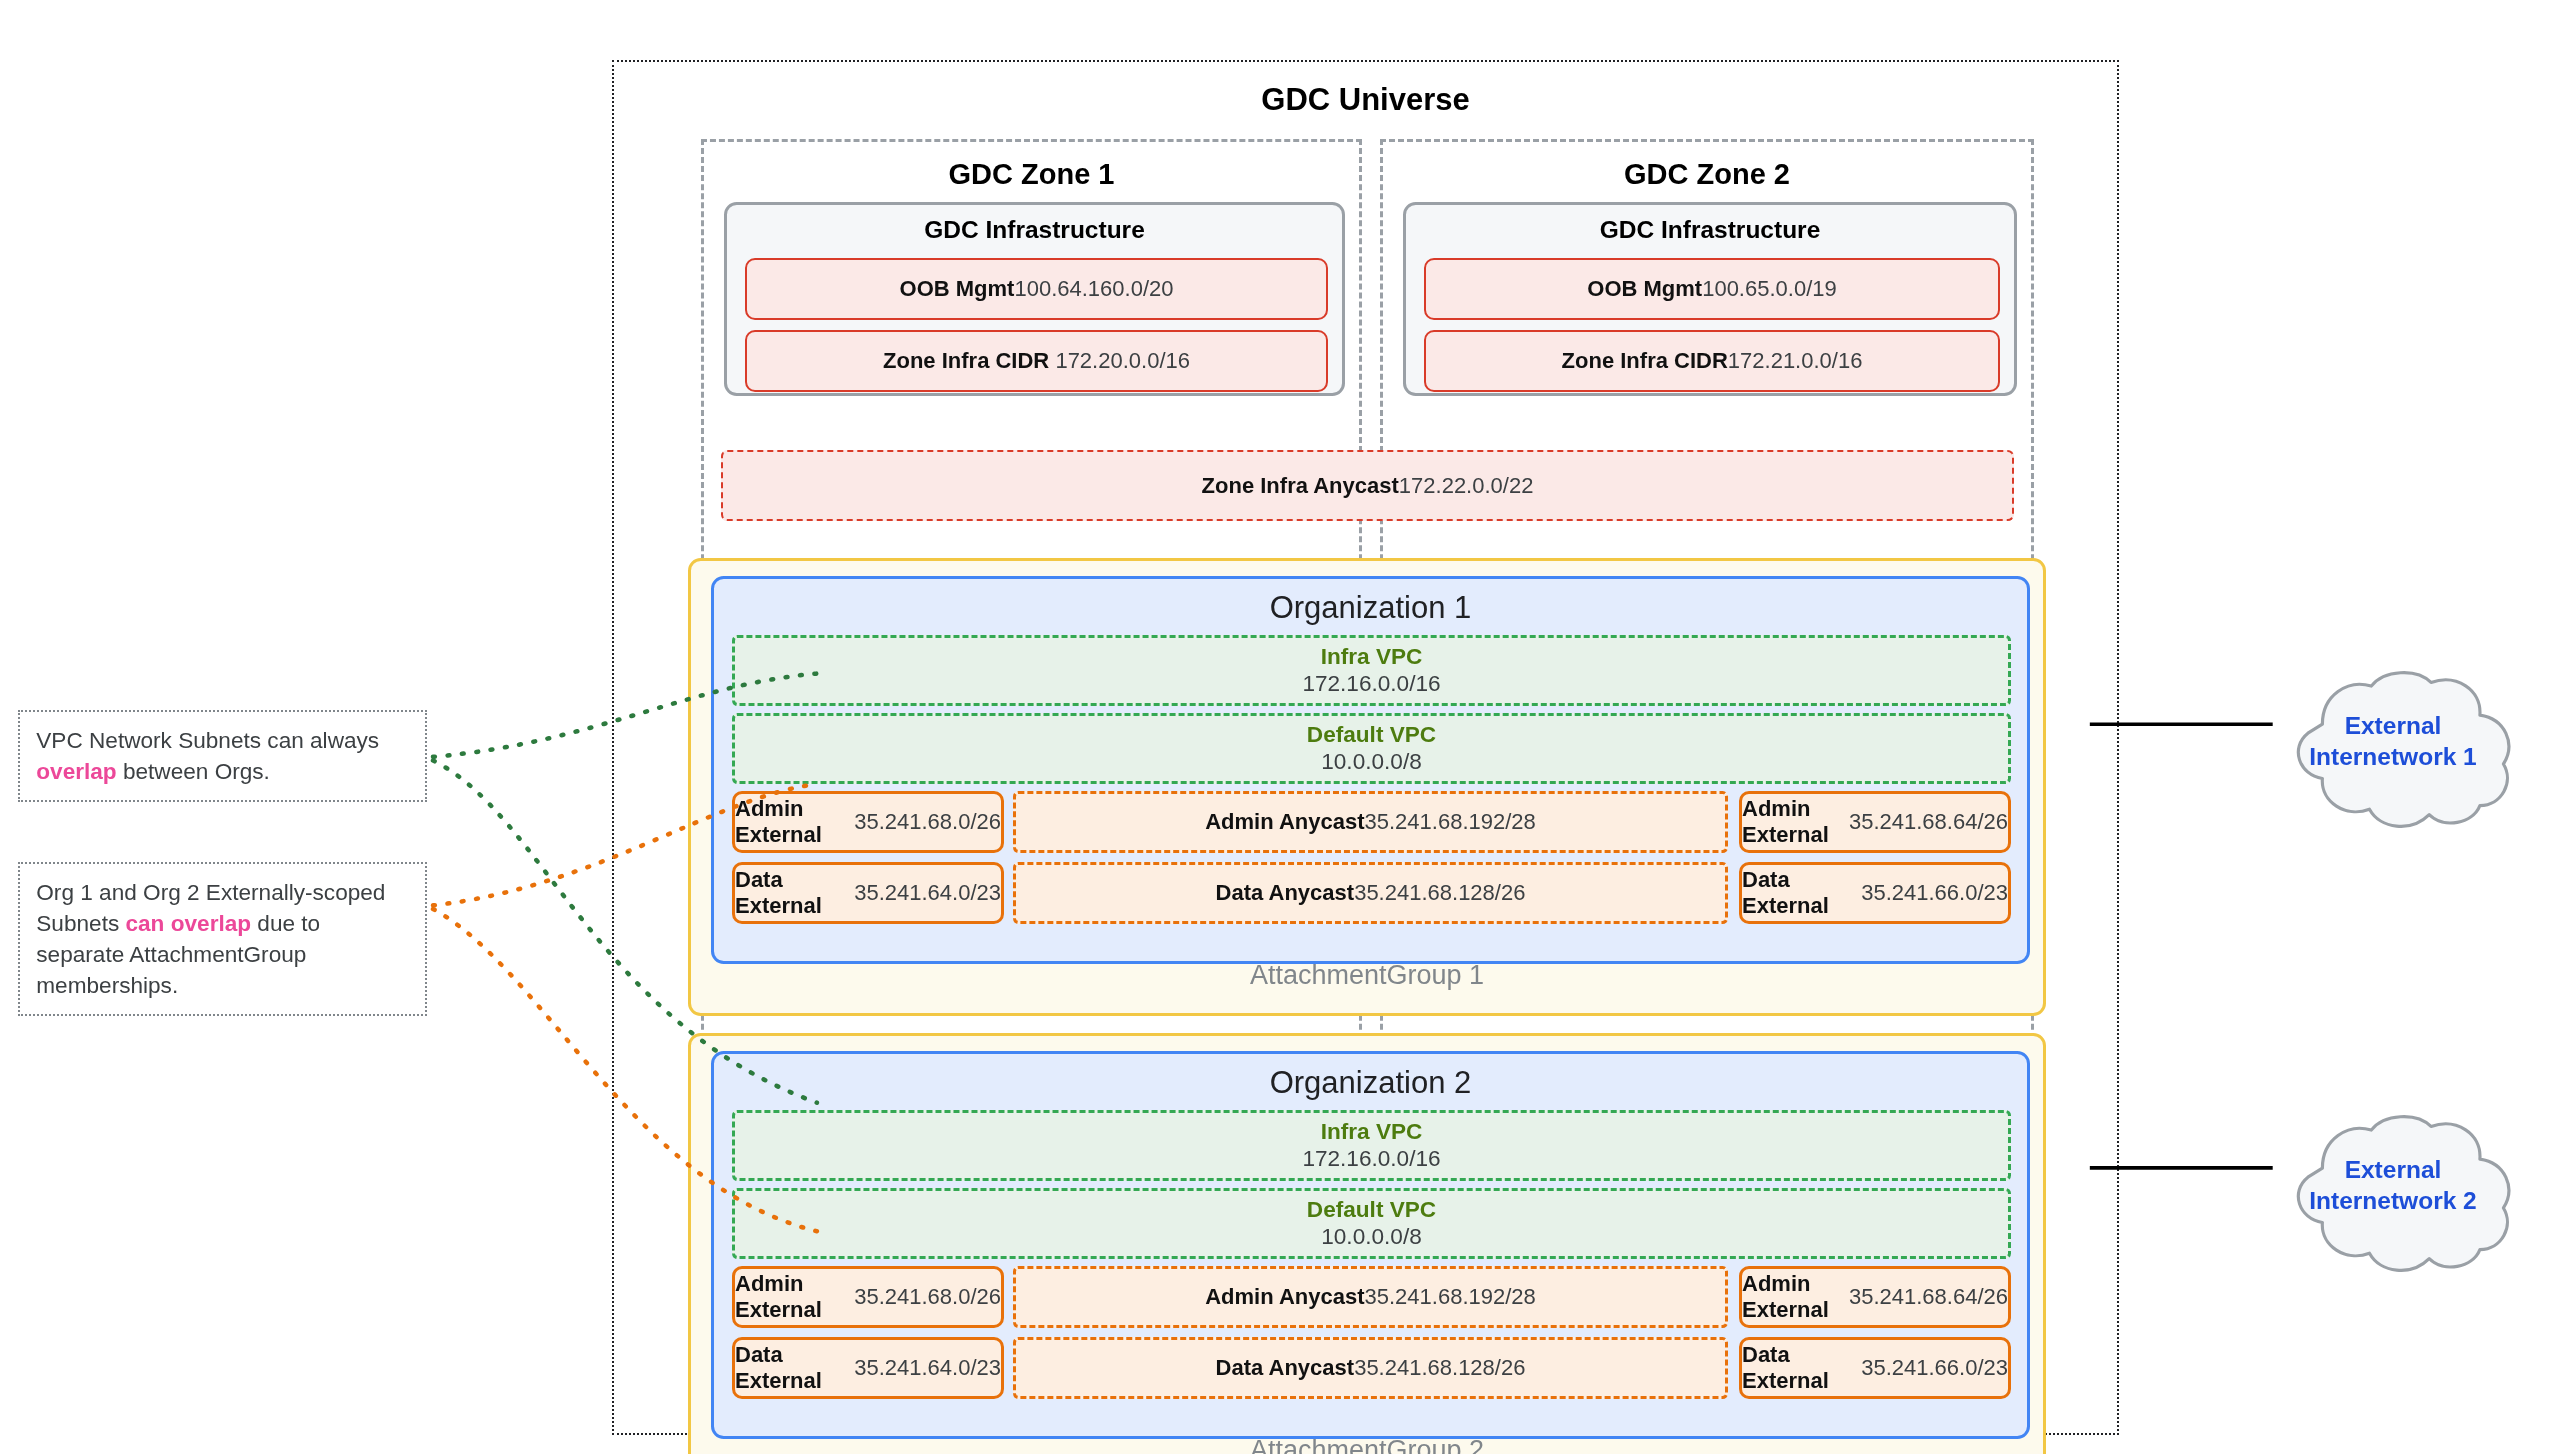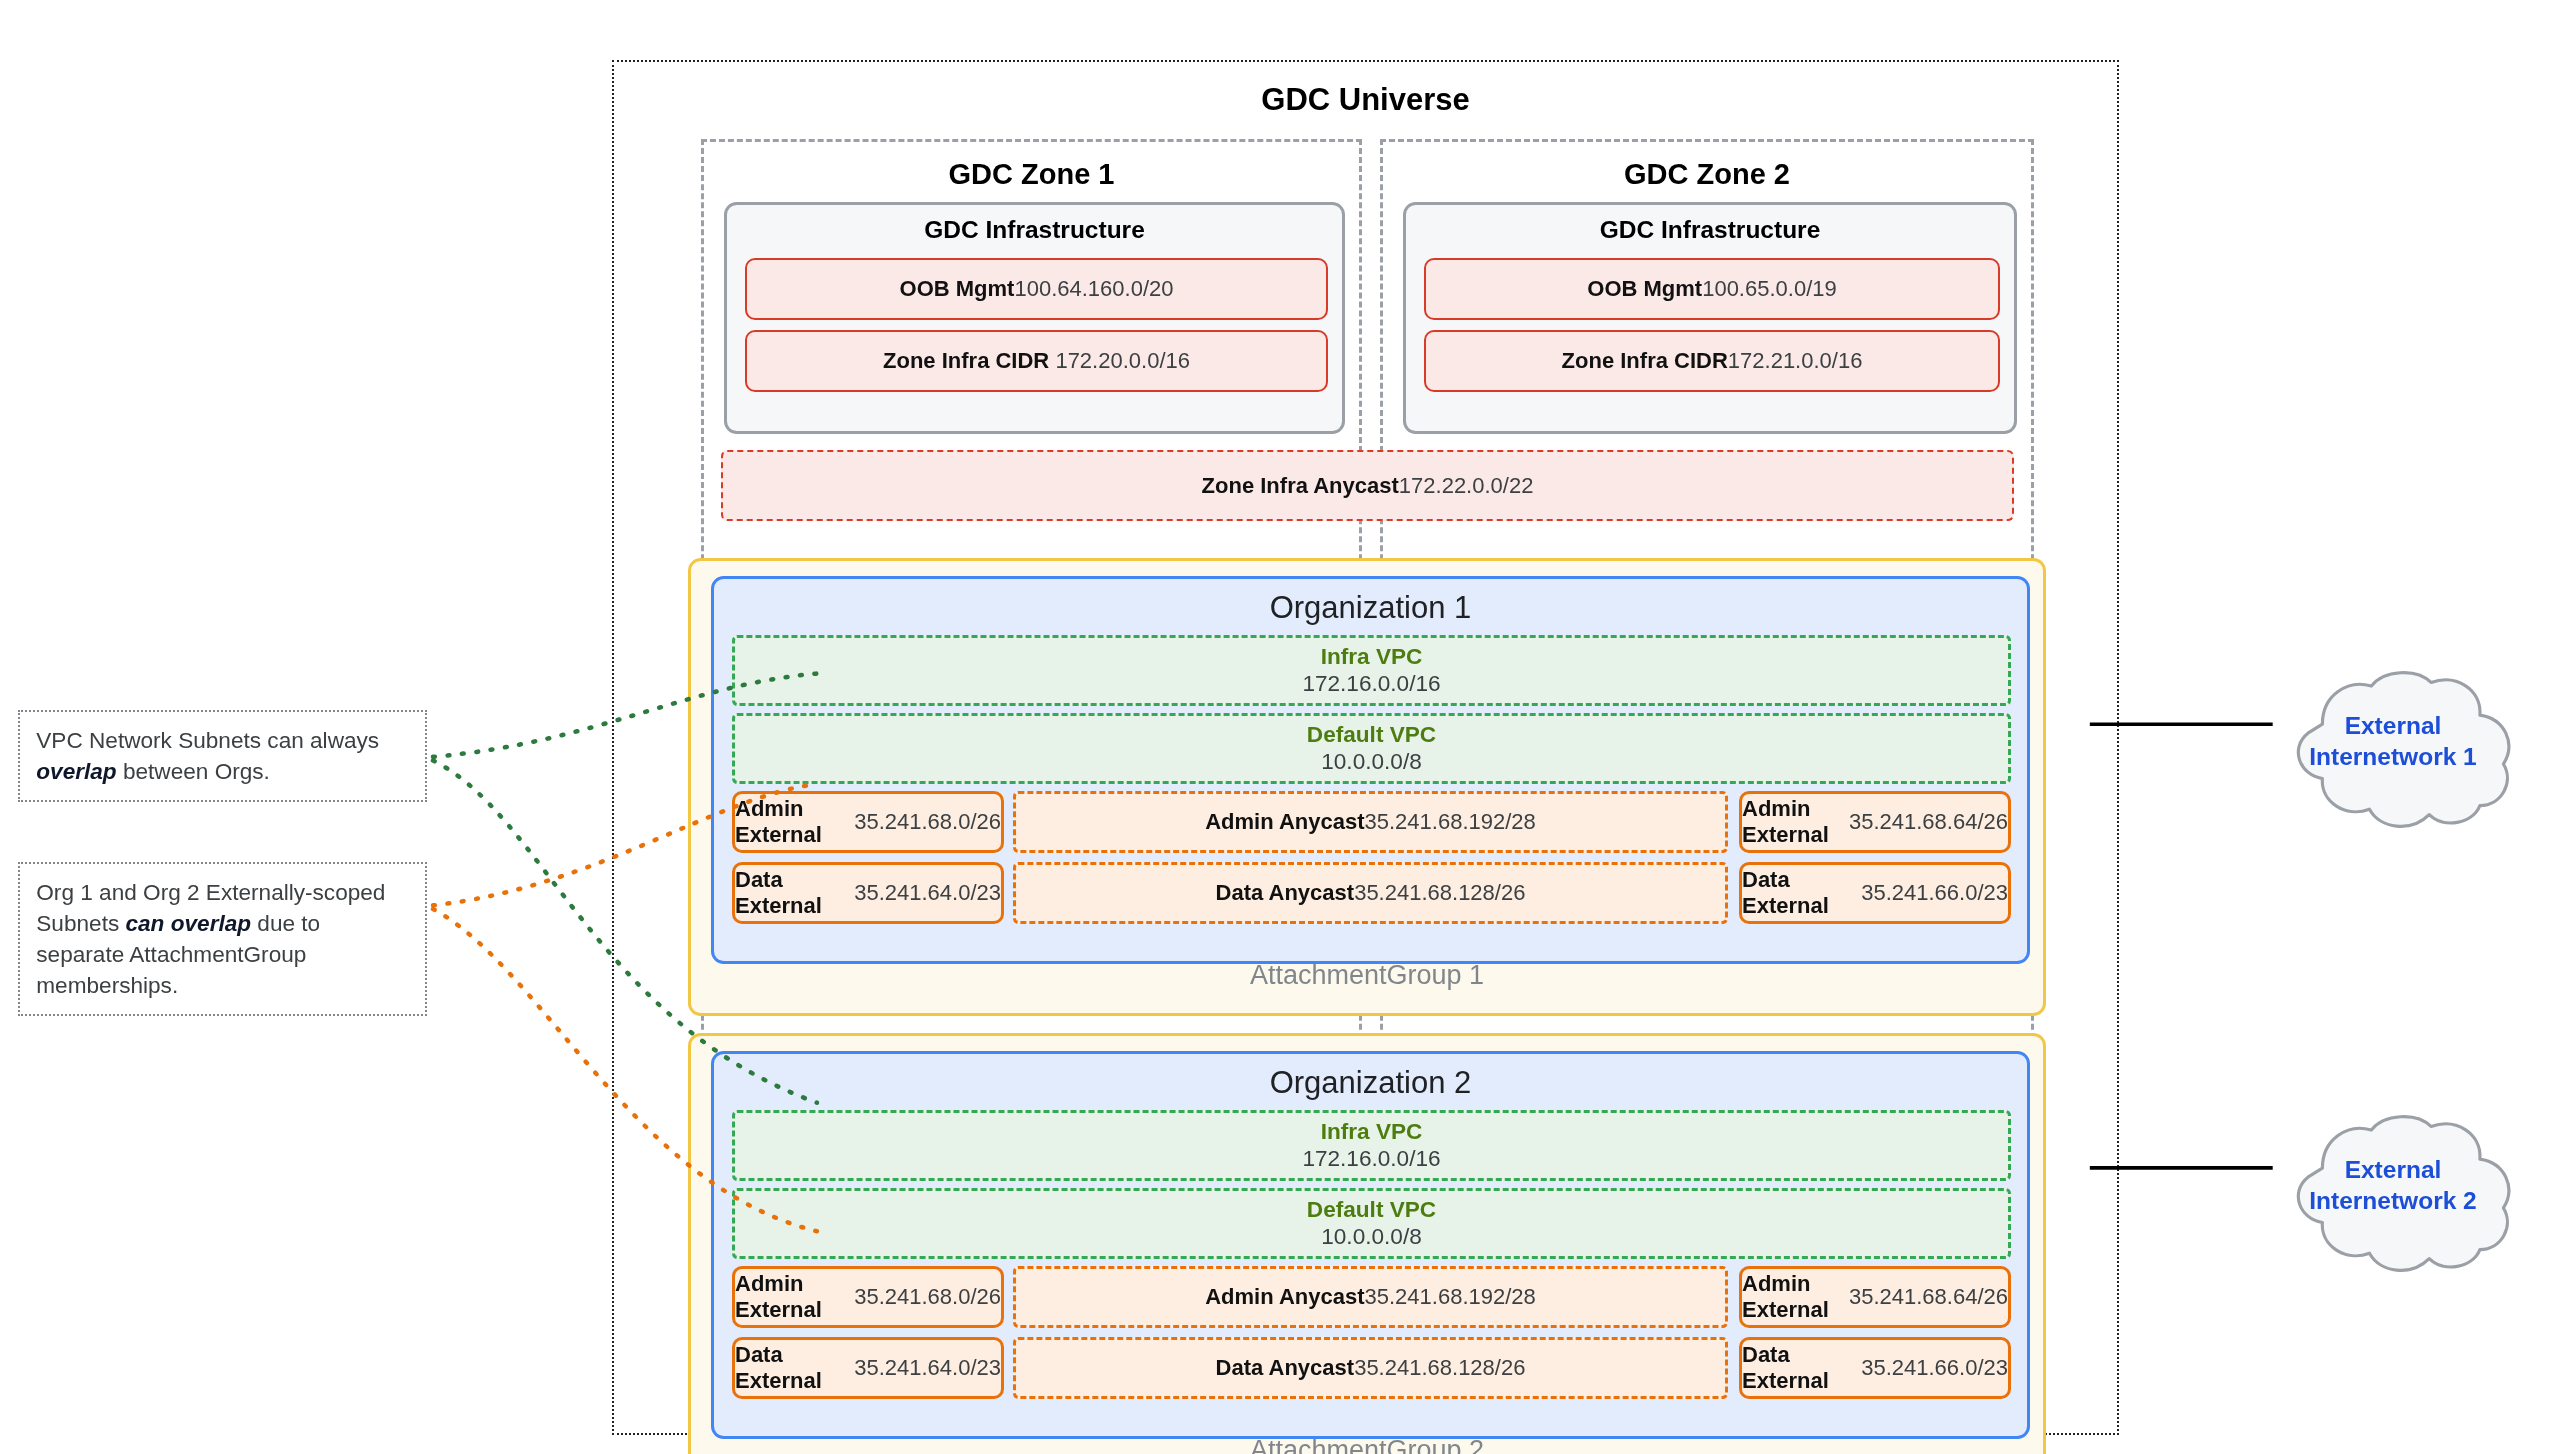--- a/index.html
+++ b/index.html
@@ -35,21 +35,21 @@
   #zone1 { left: 87px;  width: 661px; }
   #zone2 { left: 766px; width: 654px; }
   .zone-title {
     position: absolute; left: 0; top: 16.3px; width: 100%;
     text-align: center;
     font-size: 29px; font-weight: bold; color: #000;
   }
 
   
   .infra {
-    position: absolute; top: 60px; height: 232px;
+    position: absolute; top: 60px; height: 194px;
     border: 3.6px solid #9aa0a6; border-radius: 12.7px;
     background: #f5f7f9;
   }
   #infra1 { left: 20px; width: 621px; }
   #infra2 { left: 20px; width: 614px; }
   .infra-title {
     position: absolute; left: 0; top: 11px; width: 100%;
     text-align: center;
     font-size: 24.5px; font-weight: bold; color: #000;
   }
@@ -135,21 +135,21 @@
   .col-right { left: 1025px; width: 272px; }
 
   
   .note {
     position: absolute;
     border: 2.7px dotted #80868b;
     background: #ffffff;
     padding: 12.7px 16.3px;
     font-size: 22.6px; color: #3c4043; line-height: 1.38;
   }
-  .note b { color: #0f172a; font-weight: bold; font-style: italic; }
+  .note b { color: #ec4899; font-weight: bold; }
   #note1 { left: 18px; top: 710px; width: 409px; }
   #note2 { left: 18px; top: 862px; width: 409px; }
 
   
   .cloud-wrap { position: absolute; width: 272px; height: 172px; }
   #cloud1 { left: 2257px; top: 668px; }
   #cloud2 { left: 2257px; top: 1112px; }
   .cloud-label {
     position: absolute; left: 0; top: 42px; width: 100%;
     text-align: center;

